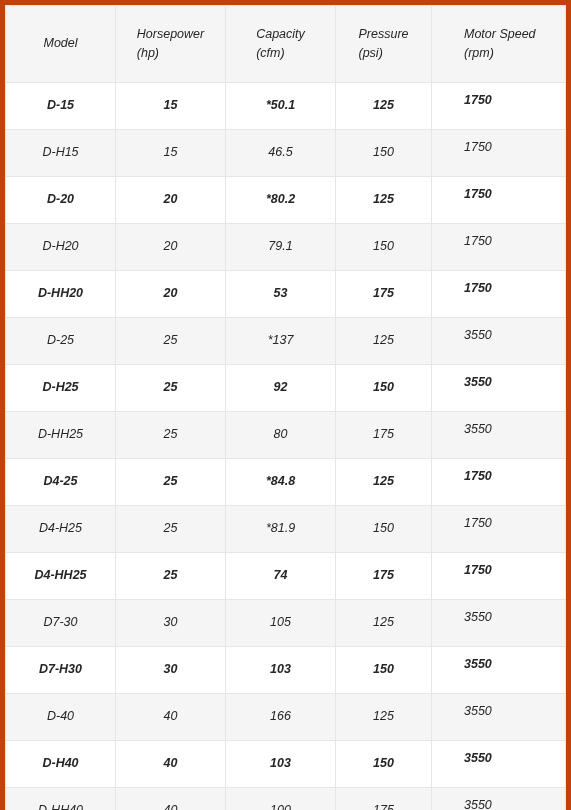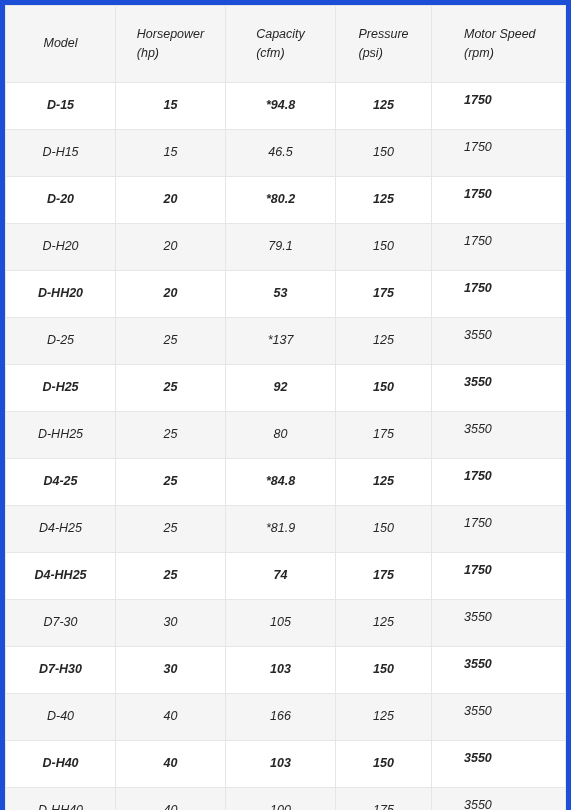--- a/index.html
+++ b/index.html
@@ -12,21 +12,21 @@
     background: #ffffff;
     font-family: "Liberation Sans", sans-serif;
     overflow: hidden;
   }
 
   #spec-table-wrap {
     box-sizing: border-box;
     width: 571px;
     height: 810px;
     padding: 5px 6px 4px 5px;
-    background: #1d4ed8;
+    background: #c2410c;
   }
 
   table.spec-table {
     width: 100%;
     height: 100%;
     border-collapse: collapse;
     table-layout: fixed;
     background: #ffffff;
     border: 1px solid #e3e3e3;
   }
@@ -141,21 +141,21 @@
             <span class="hdr-name">Motor Speed</span>
             <span class="hdr-unit">(rpm)</span>
           </span>
         </th>
       </tr>
     </thead>
     <tbody id="spec-table-body">
         <tr class="data-row row-plain">
           <td class="cell-model">D-15</td>
           <td class="cell-hp">15</td>
-          <td class="cell-capacity">*94.8</td>
+          <td class="cell-capacity">*50.1</td>
           <td class="cell-pressure">125</td>
           <td class="cell-speed"><span class="speed-val">1750</span></td>
         </tr>
         <tr class="data-row row-shaded">
           <td class="cell-model">D-H15</td>
           <td class="cell-hp">15</td>
           <td class="cell-capacity">46.5</td>
           <td class="cell-pressure">150</td>
           <td class="cell-speed"><span class="speed-val">1750</span></td>
         </tr>

